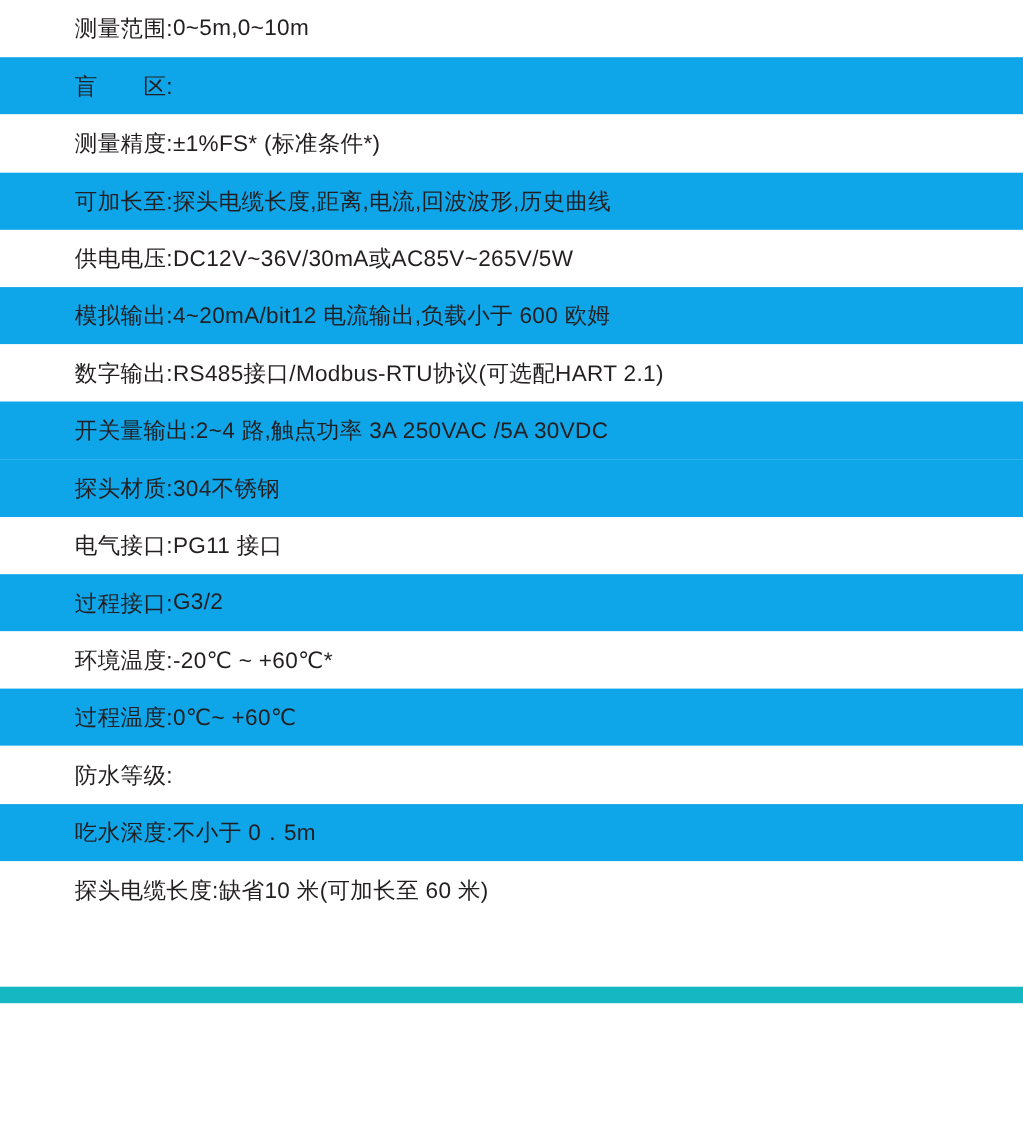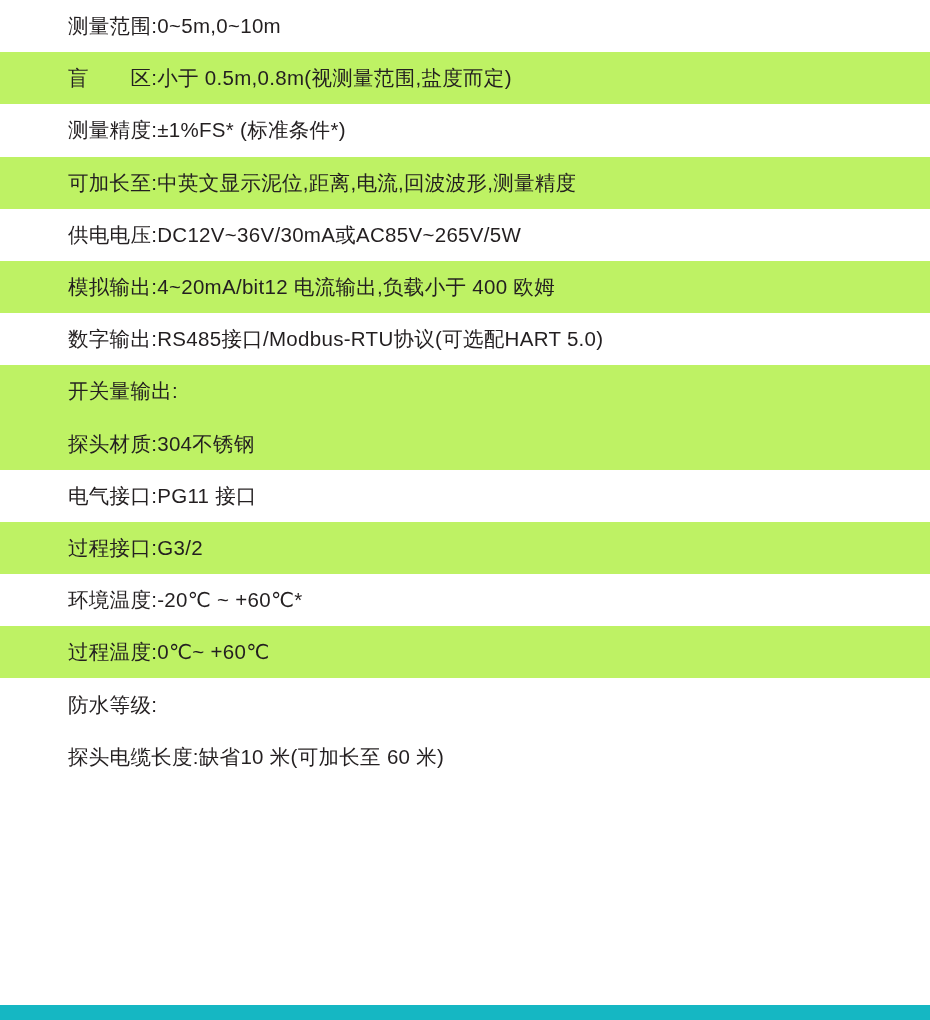--- a/index.html
+++ b/index.html
@@ -9,21 +9,21 @@
   body {
     width: 930px;
     height: 1020px;
     background: #ffffff;
     font-family: "Liberation Sans", "DejaVu Sans", sans-serif;
     overflow: hidden;
   }
   .spec-sheet {
     position: relative;
     width: 930px;
-    height: 1020px;
+    height: 912px;
     box-sizing: border-box;
     background: #ffffff;
   }
   .spec-list {
     list-style: none;
     margin: 0;
     padding: 0;
   }
   .spec-row {
     display: flex;
@@ -34,21 +34,21 @@
     box-sizing: border-box;
     font-size: 20.5px;
     color: #231f20;
     letter-spacing: 0.3px;
     white-space: nowrap;
   }
   .spec-row.odd {
     background: #ffffff;
   }
   .spec-row.even {
-    background: #bef264;
+    background: #0ea5e9;
   }
   .spec-label {
     flex: 0 0 auto;
   }
   .spec-value {
     flex: 0 0 auto;
   }
   .footer-bar {
     position: absolute;
     left: 0;
@@ -62,44 +62,44 @@
 <body>
 
 <div class="spec-sheet">
   <ul class="spec-list">
     <li class="spec-row odd">
       <span class="spec-label">测量范围:</span>
       <span class="spec-value">0~5m,0~10m</span>
     </li>
     <li class="spec-row even">
       <span class="spec-label">盲　　区:</span>
-      <span class="spec-value">小于 0.5m,0.8m(视测量范围,盐度而定)</span>
     </li>
     <li class="spec-row odd">
       <span class="spec-label">测量精度:</span>
       <span class="spec-value">±1%FS* (标准条件*)</span>
     </li>
     <li class="spec-row even">
       <span class="spec-label">可加长至:</span>
-      <span class="spec-value">中英文显示泥位,距离,电流,回波波形,测量精度</span>
+      <span class="spec-value">探头电缆长度,距离,电流,回波波形,历史曲线</span>
     </li>
     <li class="spec-row odd">
       <span class="spec-label">供电电压:</span>
       <span class="spec-value">DC12V~36V/30mA或AC85V~265V/5W</span>
     </li>
     <li class="spec-row even">
       <span class="spec-label">模拟输出:</span>
-      <span class="spec-value">4~20mA/bit12 电流输出,负载小于 400 欧姆</span>
+      <span class="spec-value">4~20mA/bit12 电流输出,负载小于 600 欧姆</span>
     </li>
     <li class="spec-row odd">
       <span class="spec-label">数字输出:</span>
-      <span class="spec-value">RS485接口/Modbus-RTU协议(可选配HART 5.0)</span>
+      <span class="spec-value">RS485接口/Modbus-RTU协议(可选配HART 2.1)</span>
     </li>
     <li class="spec-row even">
       <span class="spec-label">开关量输出:</span>
+      <span class="spec-value">2~4 路,触点功率 3A 250VAC /5A 30VDC</span>
     </li>
     <li class="spec-row even">
       <span class="spec-label">探头材质:</span>
       <span class="spec-value">304不锈钢</span>
     </li>
     <li class="spec-row odd">
       <span class="spec-label">电气接口:</span>
       <span class="spec-value">PG11 接口</span>
     </li>
     <li class="spec-row even">
@@ -110,19 +110,23 @@
       <span class="spec-label">环境温度:</span>
       <span class="spec-value">-20℃ ~ +60℃*</span>
     </li>
     <li class="spec-row even">
       <span class="spec-label">过程温度:</span>
       <span class="spec-value">0℃~ +60℃</span>
     </li>
     <li class="spec-row odd">
       <span class="spec-label">防水等级:</span>
     </li>
+    <li class="spec-row even">
+      <span class="spec-label">吃水深度:</span>
+      <span class="spec-value">不小于 0．5m</span>
+    </li>
     <li class="spec-row odd">
       <span class="spec-label">探头电缆长度:</span>
       <span class="spec-value">缺省10 米(可加长至 60 米)</span>
     </li>
   </ul>
   <div class="footer-bar"></div>
 </div>
 
 </body></html>

